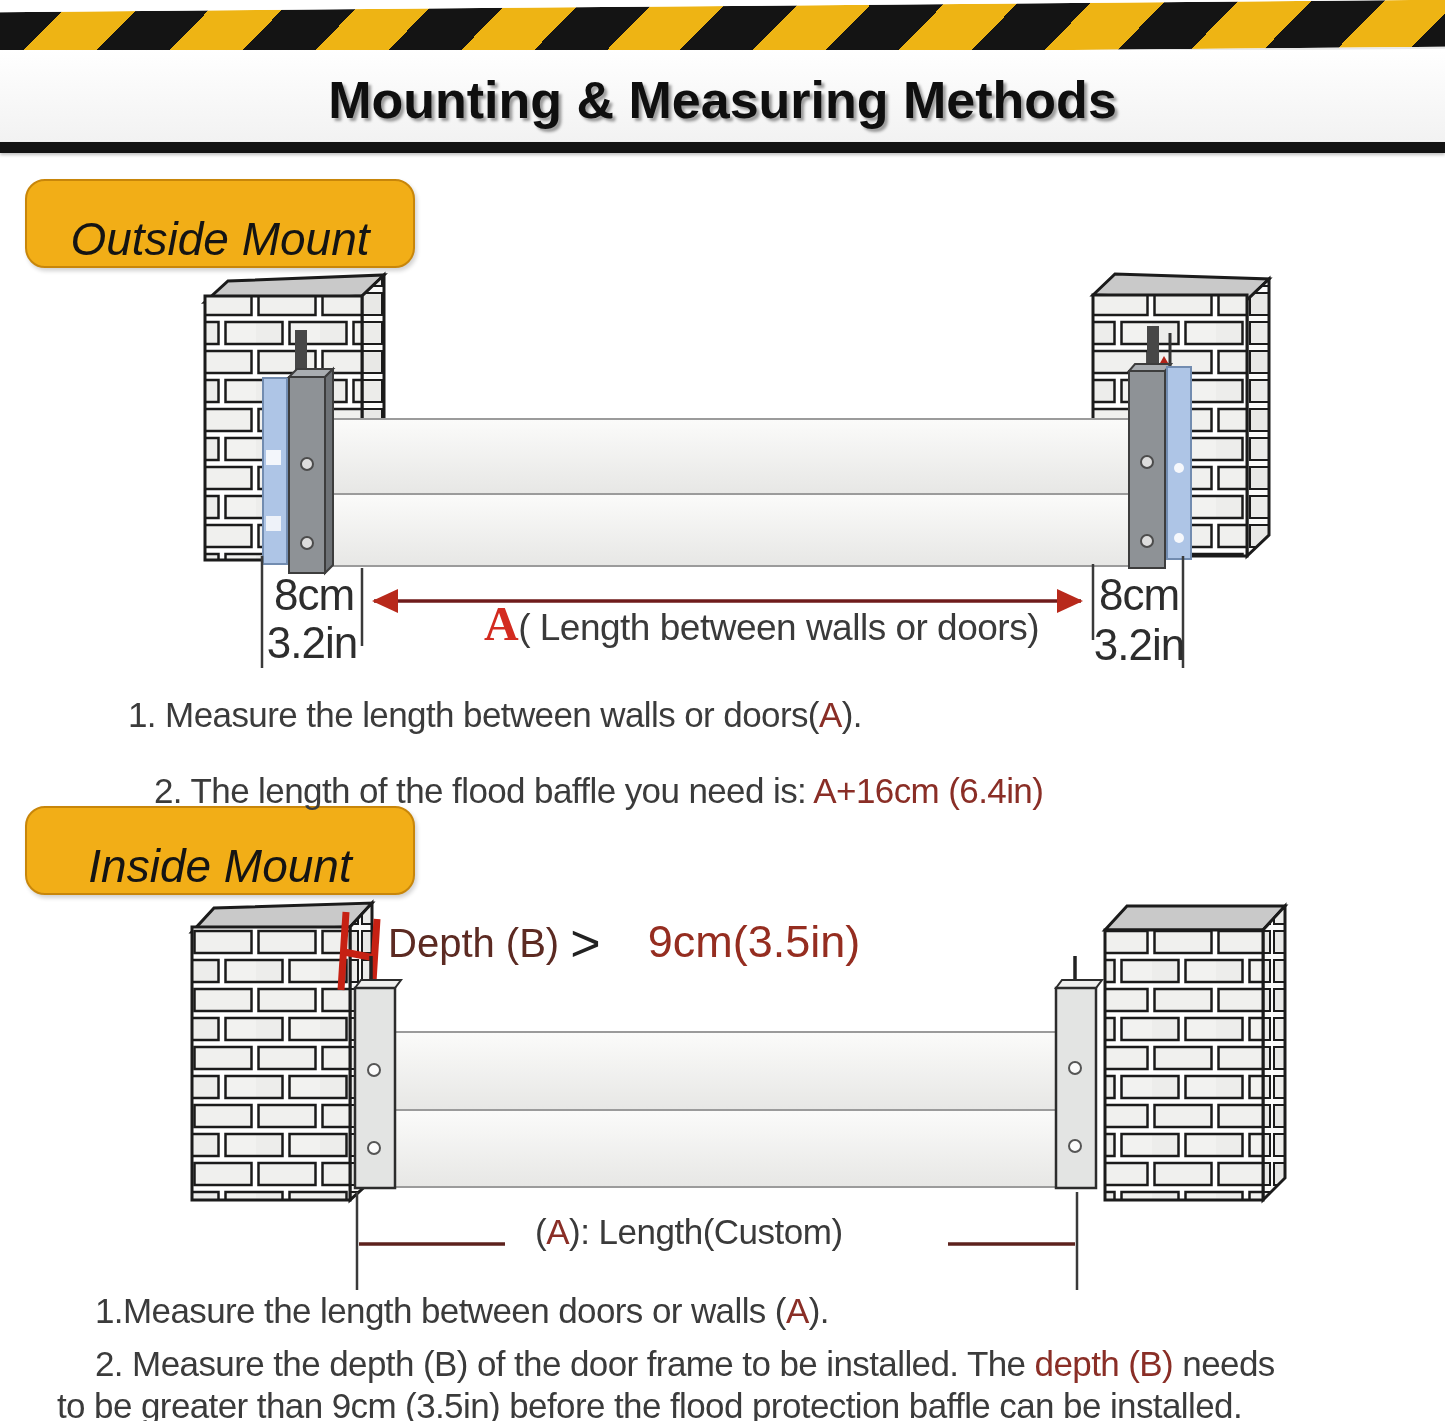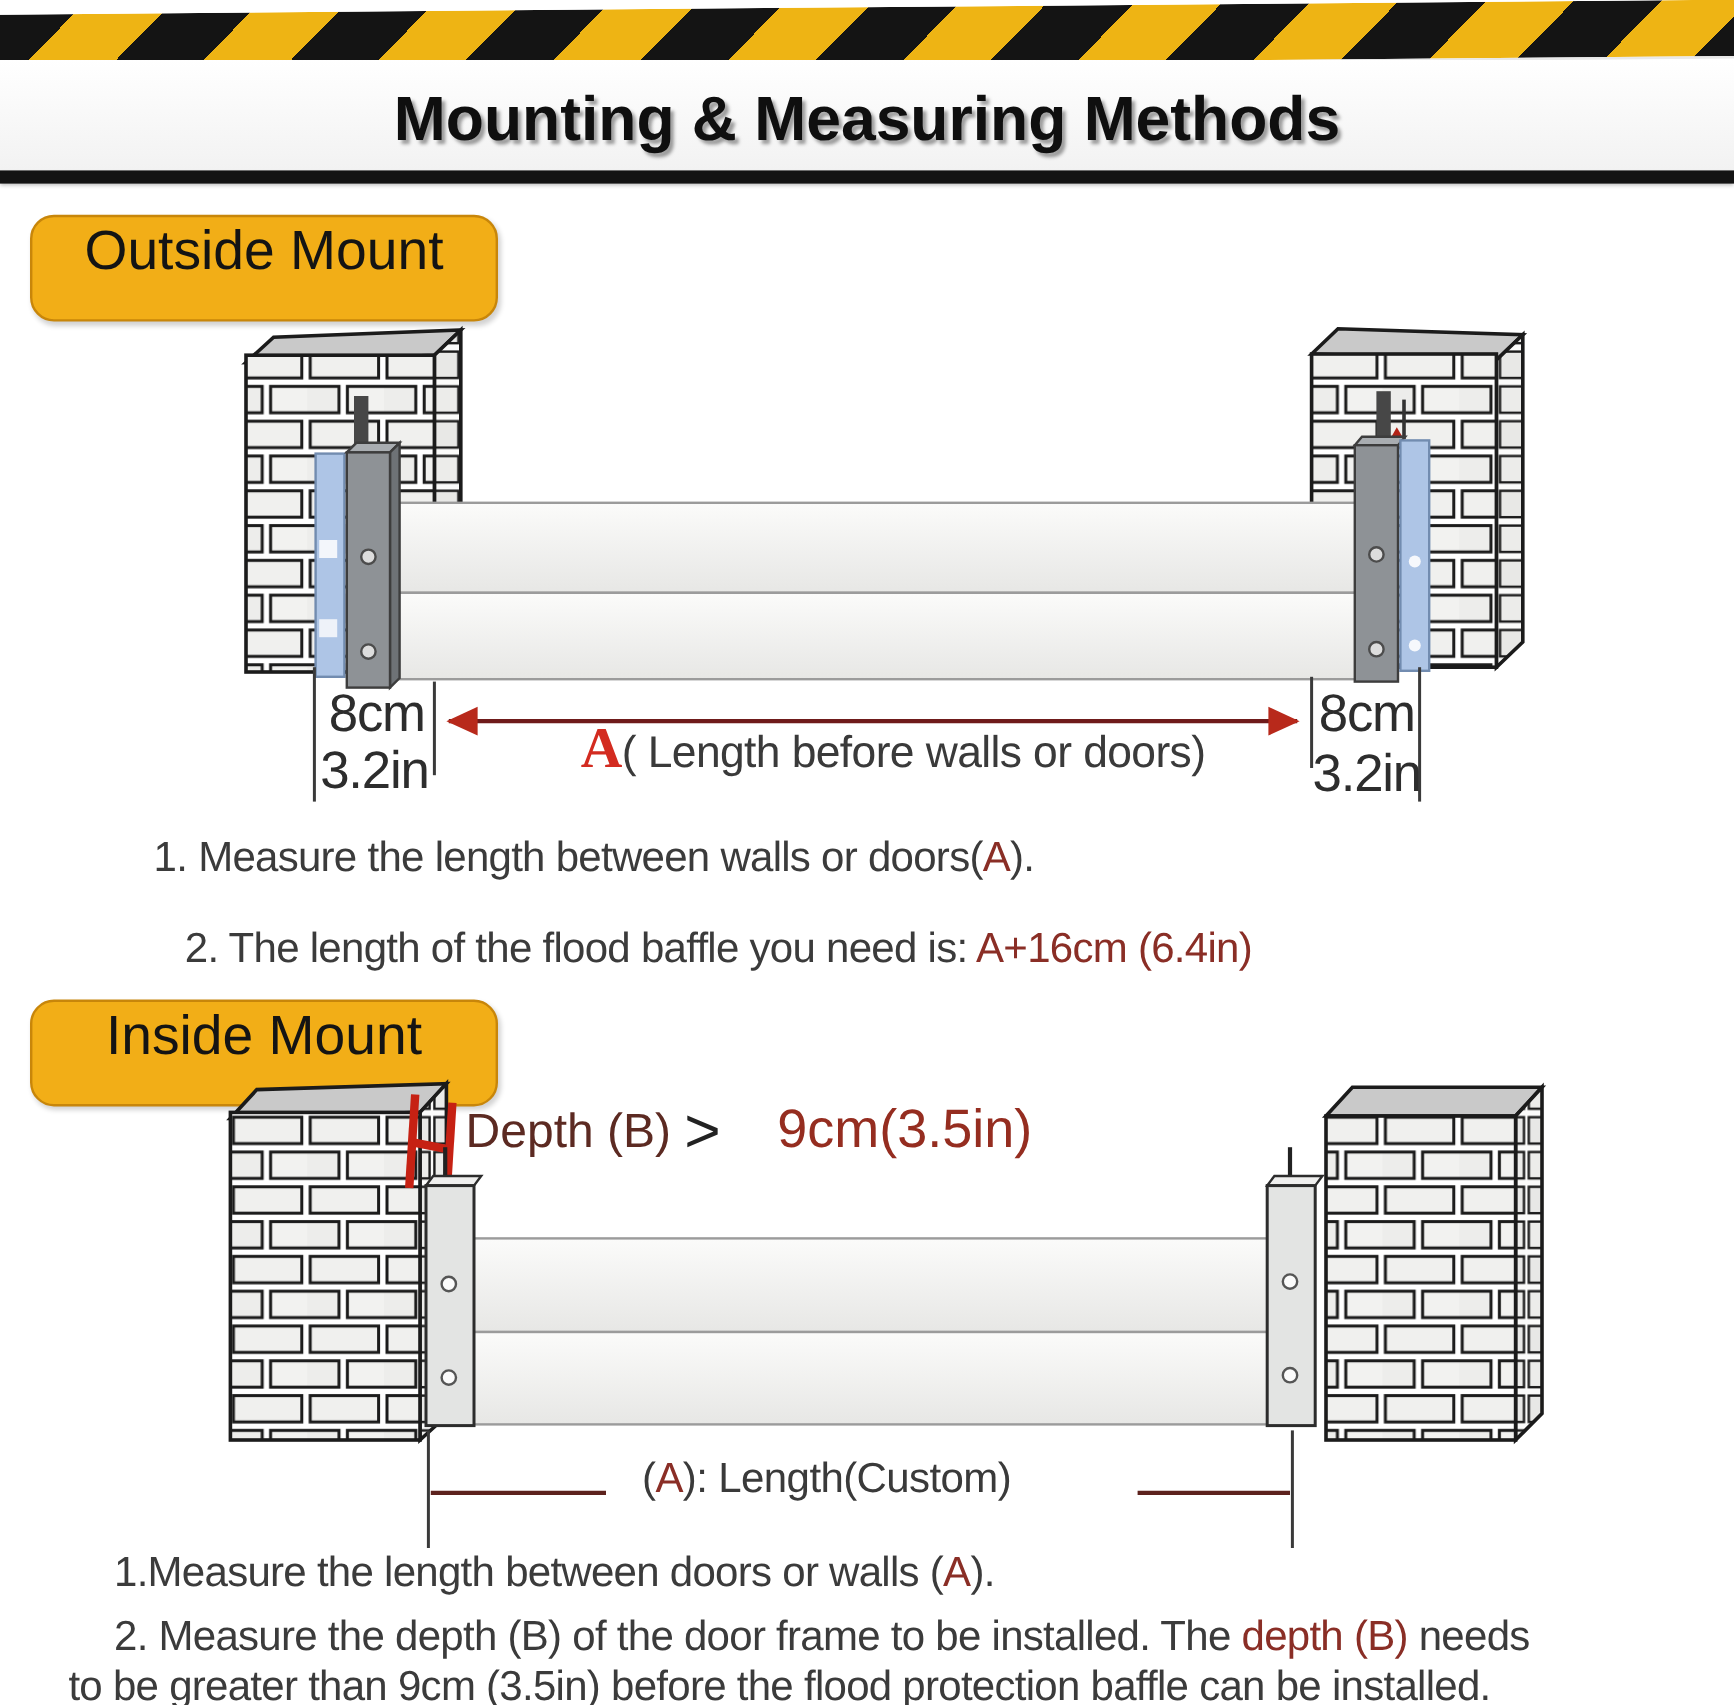--- a/index.html
+++ b/index.html
@@ -23,24 +23,24 @@
     background:linear-gradient(#ffffff,#f2f2f2);}
   .page-title{left:0;right:0;top:58px;text-align:center;
     font-size:52px;font-weight:bold;color:#0f0f0f;letter-spacing:0;
     text-shadow:3px 3px 3px rgba(0,0,0,.38), 1px 1px 0 rgba(255,255,255,.7);margin-top:12px;}
   .black-bar{left:0;right:0;top:142px;height:11px;background:#131313;
     box-shadow:0 2px 3px rgba(0,0,0,.25);}
 
   
   .badge{width:386px;height:85px;background:var(--badge-yellow);
     border:2px solid #c8860a;border-radius:20px;
-    display:flex;align-items:flex-start;justify-content:center;
-    font-size:46px;color:#141414;box-shadow:2px 3px 4px rgba(0,0,0,.18);}
+    display:flex;align-items:flex-end;justify-content:center;
+    font-size:46px;color:#141414;box-shadow:2px 3px 4px rgba(0,0,0,.18);font-style:italic;}
   .badge-outside{left:25px;top:179px;}
-  .badge-inside{left:25px;top:806px;margin-top:27px;}
+  .badge-inside{left:25px;top:806px;}
 
   
   svg.art{position:absolute;left:0;top:0;width:1445px;height:1421px;pointer-events:none;}
 
   
   .dim{font-size:44px;color:#2d2d2d;text-align:center;white-space:nowrap;letter-spacing:-1px;}
   .dim-label{font-size:37px;color:#3a3a3a;white-space:nowrap;letter-spacing:-.5px;}
   .em-a{font-family:"Liberation Serif",serif;font-weight:bold;color:var(--accent-red);font-size:48px;line-height:1;}
   .step{font-size:35px;color:var(--dark-text);white-space:nowrap;letter-spacing:-.6px;text-align:center;}
   .em-maroon{color:var(--maroon);}
@@ -173,21 +173,21 @@
       <line x1="1077" y1="1192" x2="1077" y2="1290" stroke="#3a3a3a" stroke-width="2.5"></line>
       <line x1="359" y1="1244" x2="505" y2="1244" stroke="#5d221d" stroke-width="3.5"></line>
       <line x1="948" y1="1244" x2="1075" y2="1244" stroke="#5d221d" stroke-width="3.5"></line>
     </g>
   </g>
 </svg>
 
 <div class="abs dim" style="left:266px;top:570px;width:96px;">8cm</div>
 <div class="abs dim" style="left:256px;top:618px;width:112px;">3.2in</div>
 <div class="abs dim-label" style="left:484px;top:600px;">
-  <span class="em-a">A</span><span>( Length before walls or doors)</span>
+  <span class="em-a">A</span><span>( Length between walls or doors)</span>
 </div>
 <div class="abs dim" style="left:1096px;top:570px;width:86px;">8cm</div>
 <div class="abs dim" style="left:1092px;top:620px;width:94px;">3.2in</div>
 
 <div class="abs step" style="left:128px;top:695px;">
   <span>1. Measure the length between walls or doors(</span><span class="em-maroon">A</span><span>).</span>
 </div>
 <div class="abs step" style="left:128px;top:771px;margin-left:26px;">
   <span>2. The length of the flood baffle you need is: </span><span class="em-maroon">A+16cm (6.4in)</span>
 </div>

